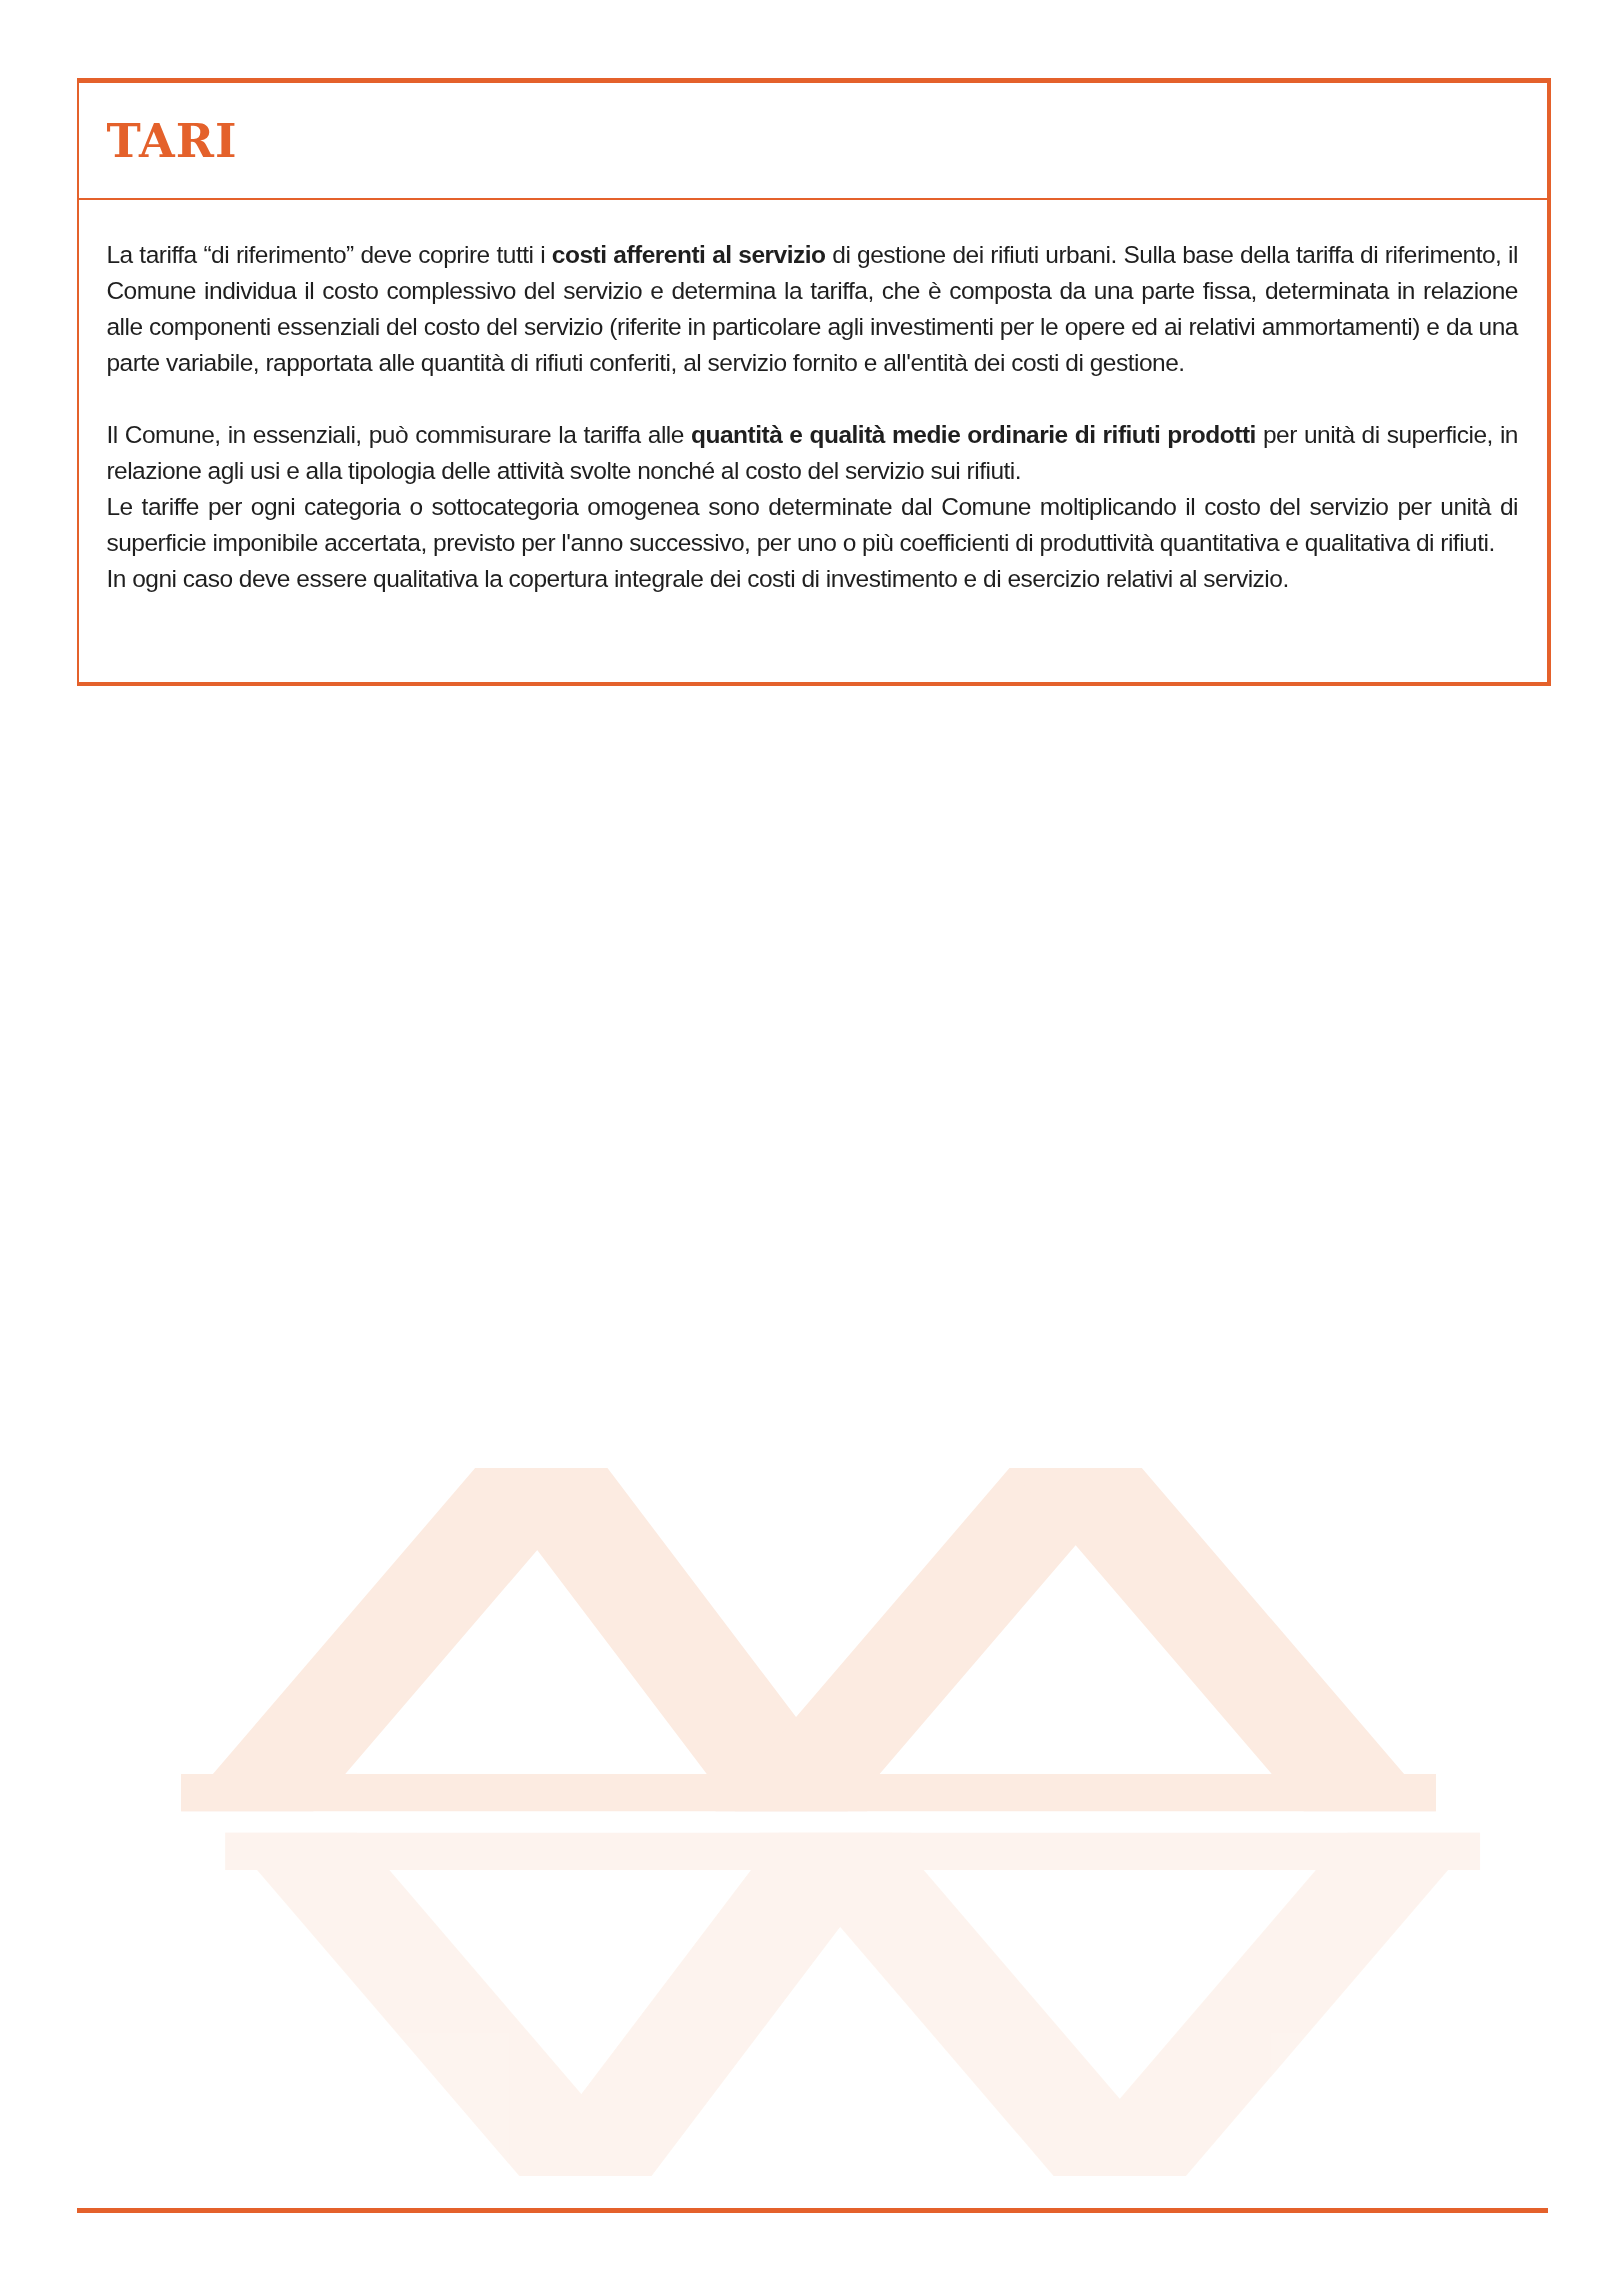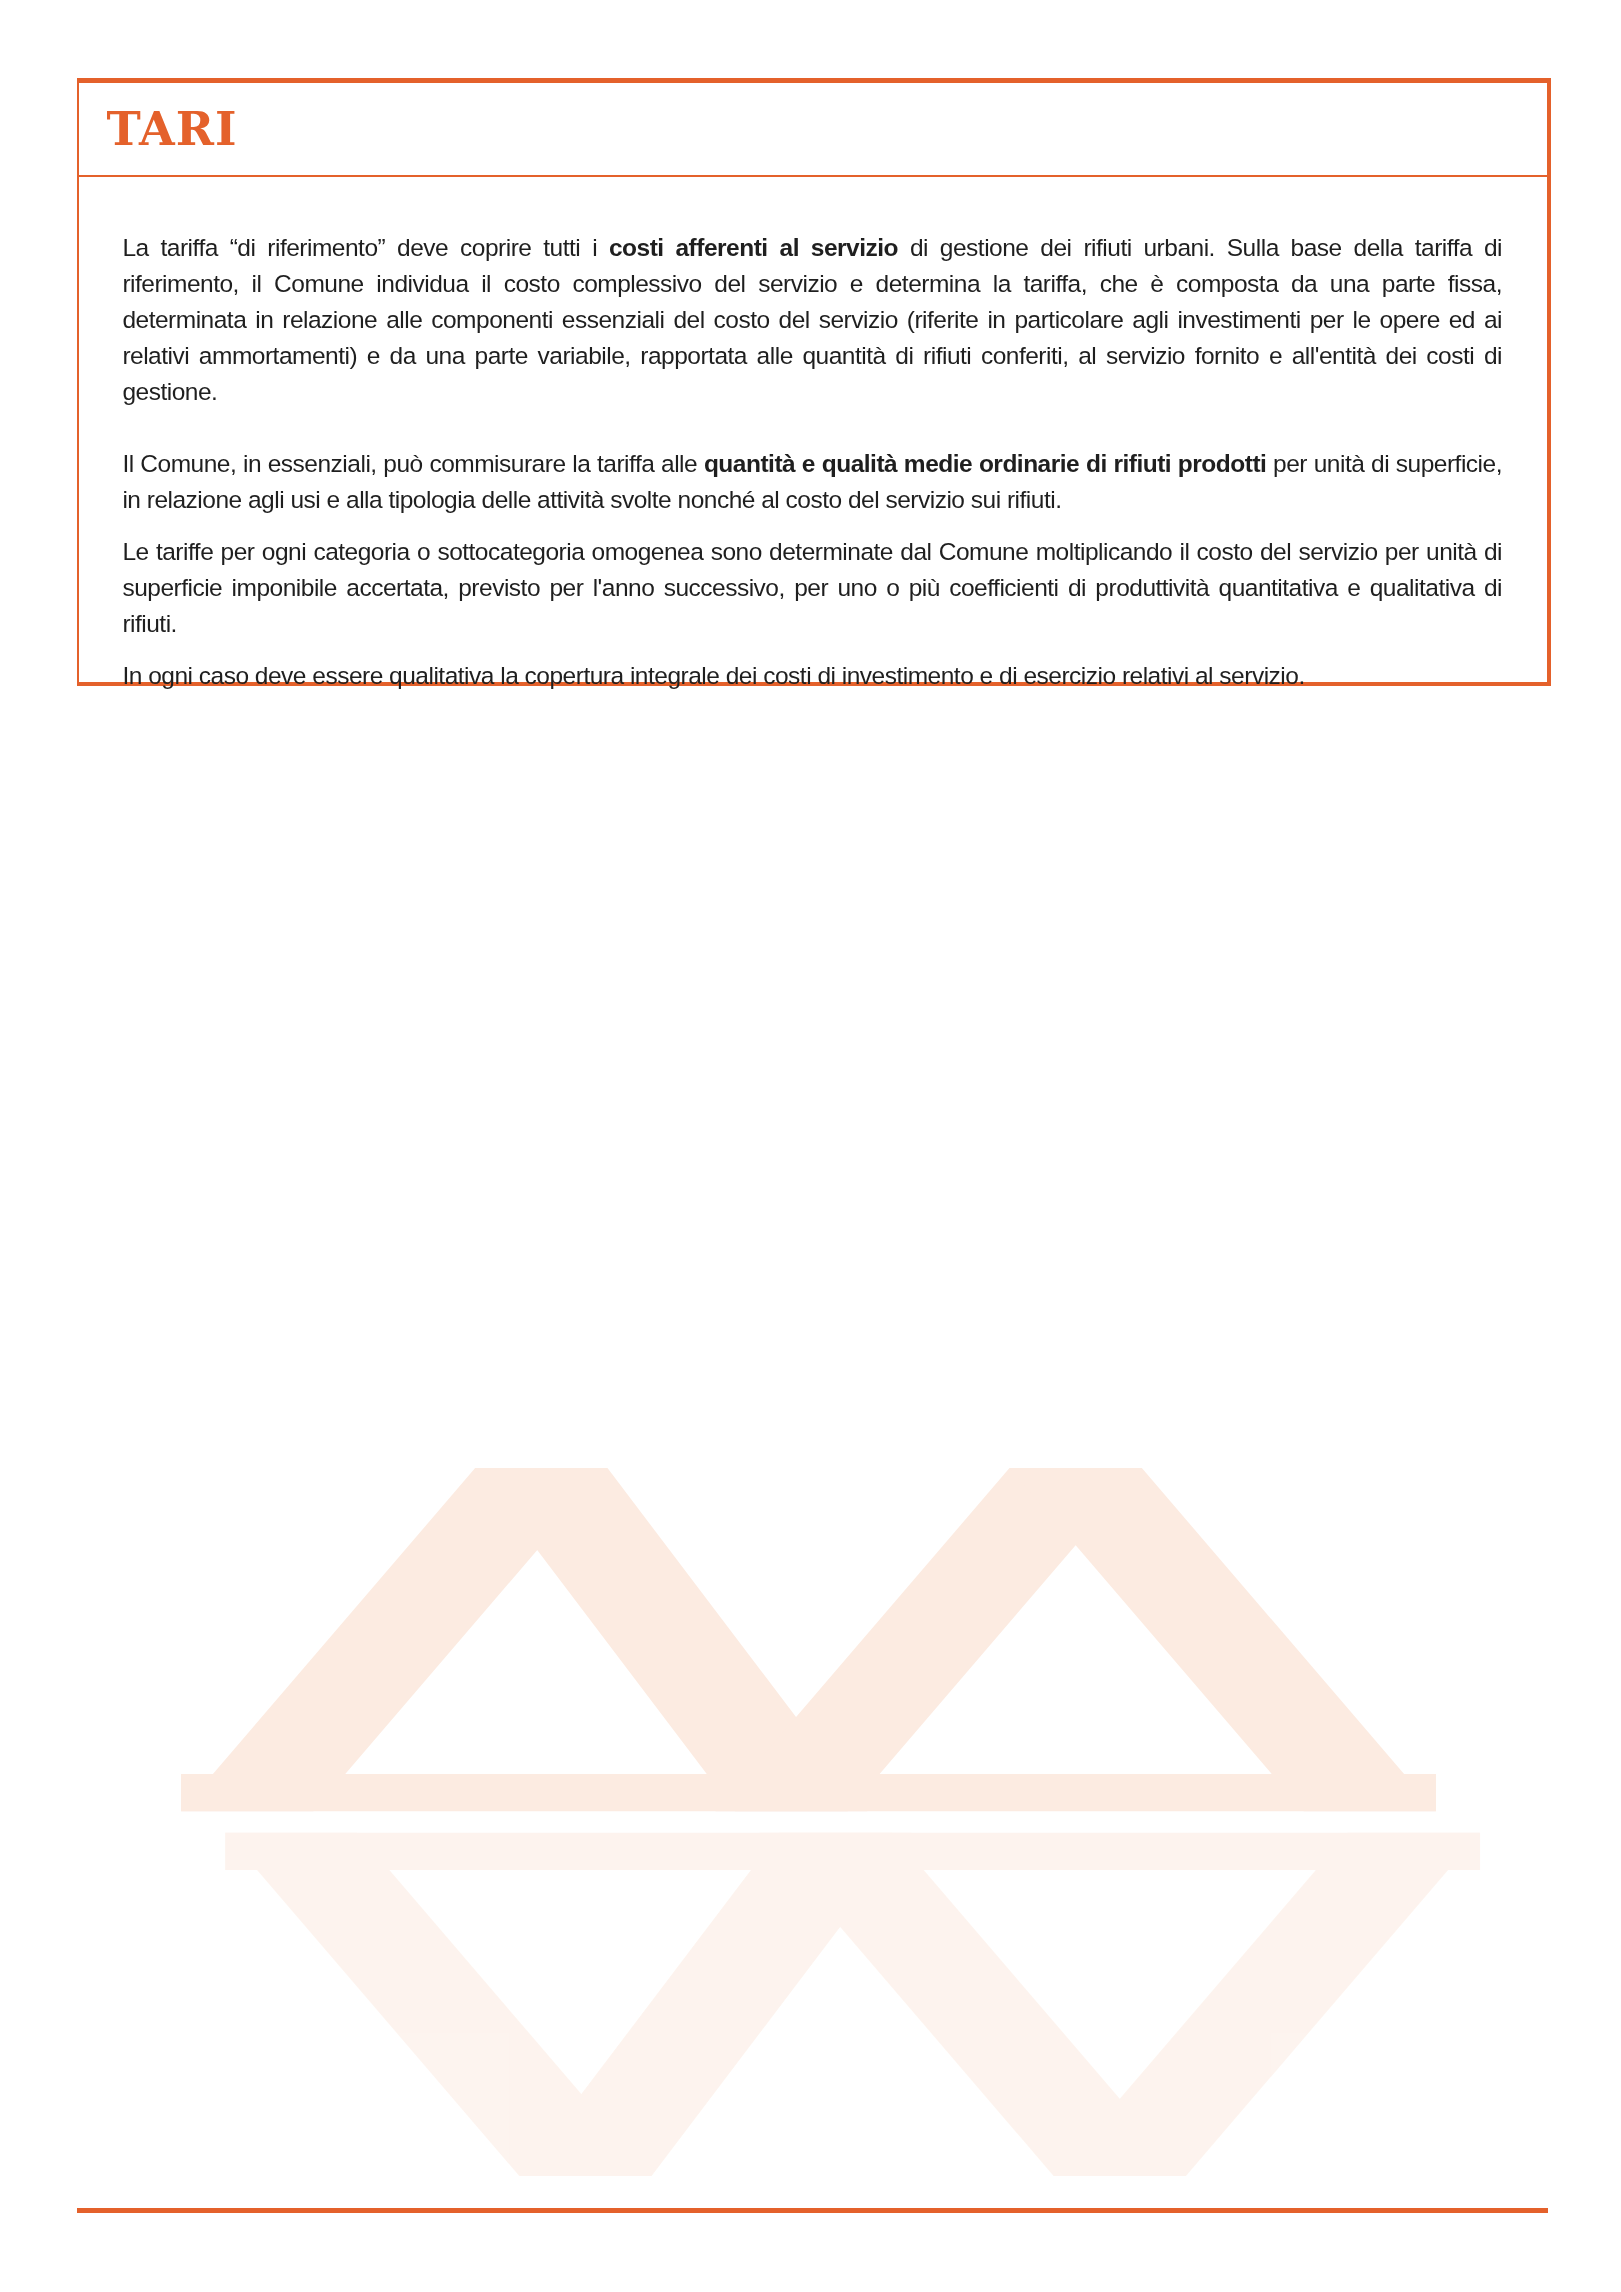--- a/index.html
+++ b/index.html
@@ -28,21 +28,21 @@
     width: 1474px;
     height: 608px;
     box-sizing: border-box;
     border-top: 5.9px solid var(--accent);
     border-right: 4.9px solid var(--accent);
     border-bottom: 4.9px solid var(--accent);
     border-left: 2.9px solid var(--accent);
     background: #ffffff;
   }
   .card-header {
-    height: 92px;
+    height: 115px;
     display: flex;
     align-items: center;
     padding-left: 27.4px;
     box-sizing: border-box;
   }
   .card-title {
     font-family: "DejaVu Serif", serif;
     font-weight: 700;
     font-size: 46px;
     letter-spacing: 1px;
@@ -54,21 +54,21 @@
   }
   .card-body {
     box-sizing: border-box;
     padding: 37px 29px 0 27.4px;
     color: #1f1f1f;
     font-size: 24.5px;
     line-height: 36px;
     letter-spacing: -0.5px;
     text-align: justify;
   }
-  .card-body p { margin: 16px; }
+  .card-body p { margin: 0; }
   .card-body p.gap-after { margin-bottom: 36px; }
   .card-body .b { font-weight: 700; }
 
   
   .watermark {
     position: absolute;
     left: 181px;
     top: 1468px;
     width: 1304px;
     height: 708px;

